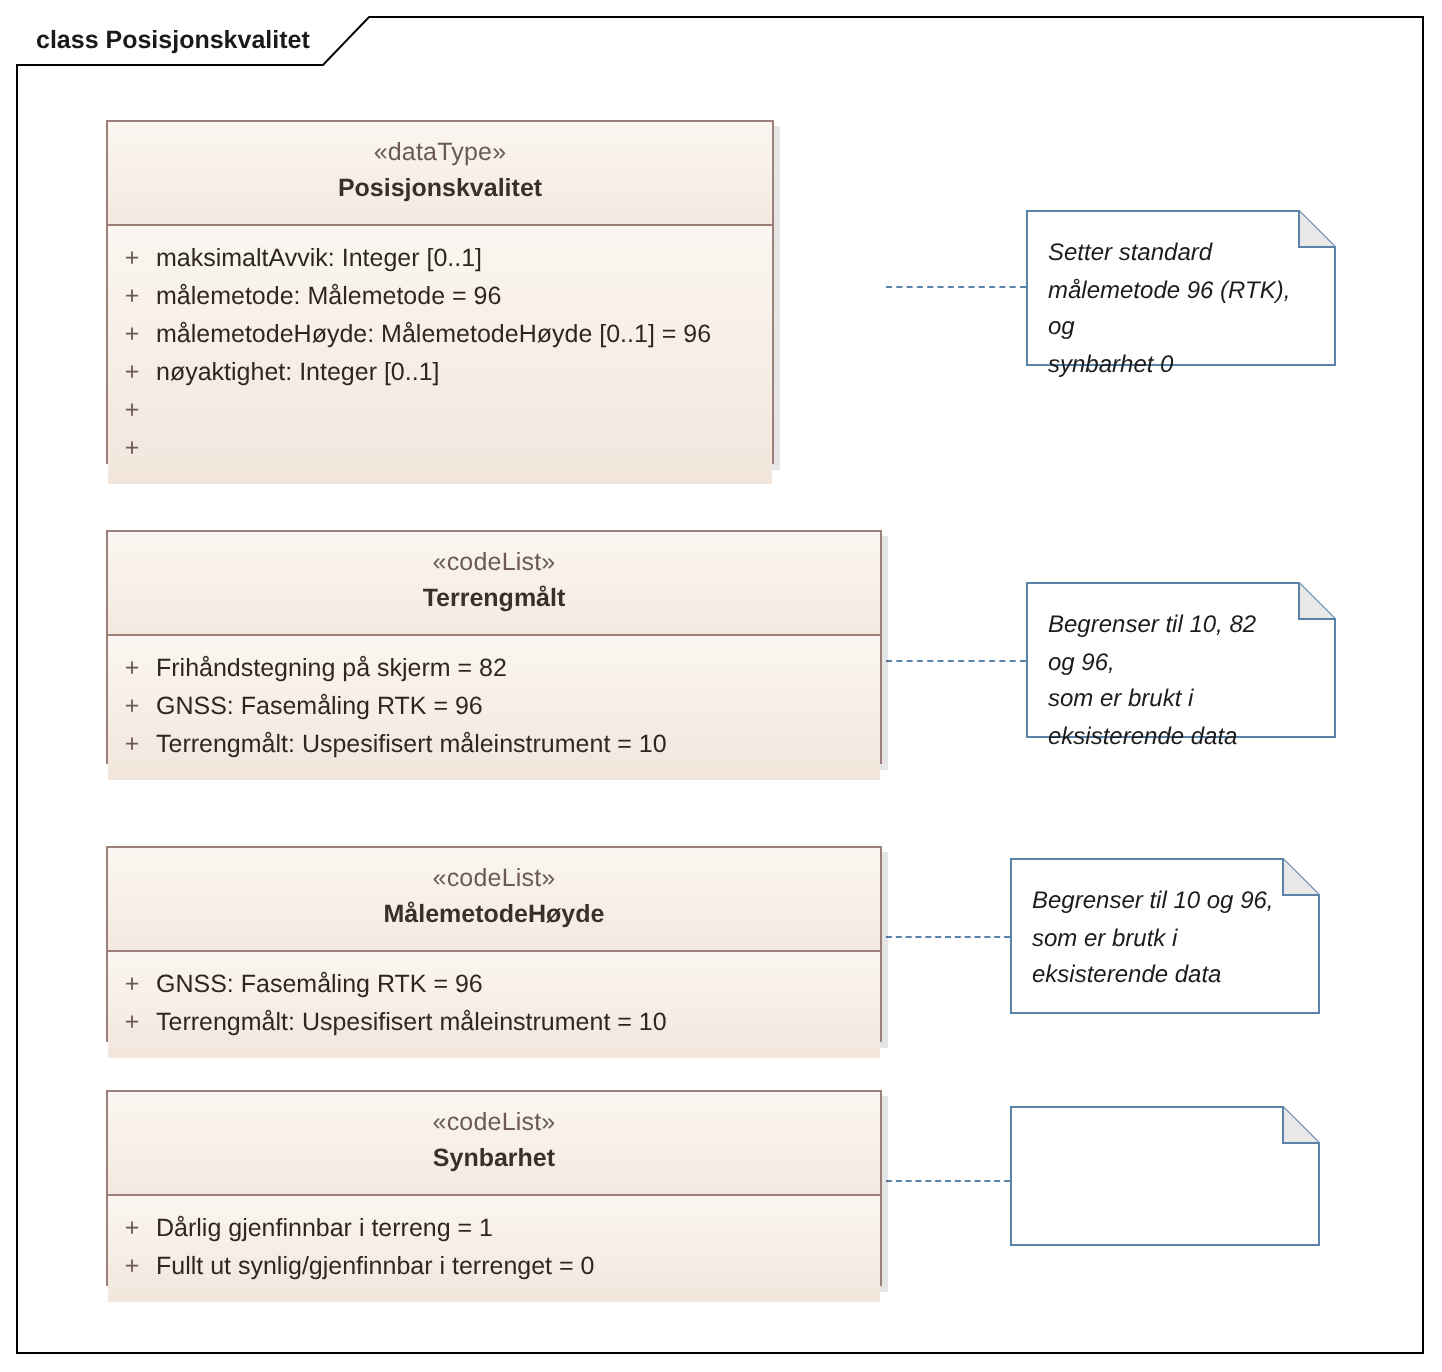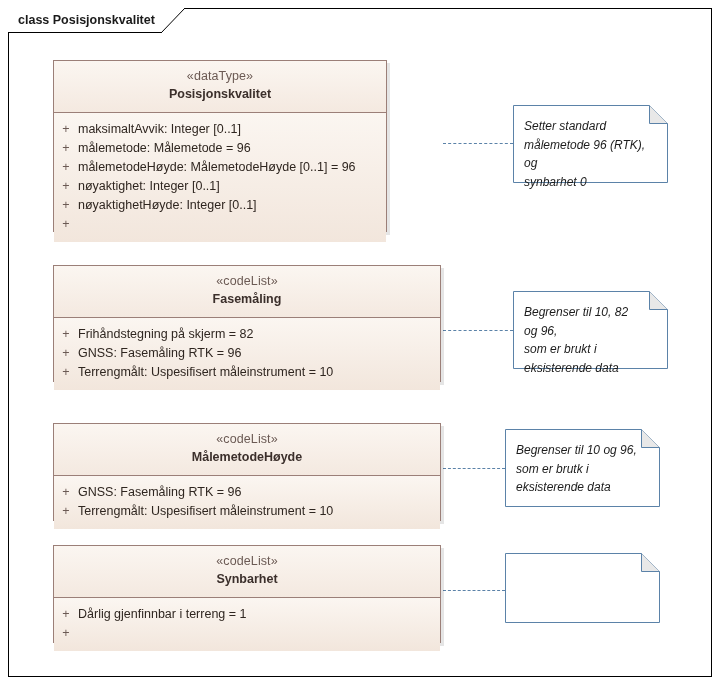--- a/index.html
+++ b/index.html
@@ -183,32 +183,31 @@
       <div class="attr-row">
         <span class="attr-vis">+</span>
         <span class="attr-text">målemetodeHøyde: MålemetodeHøyde [0..1] = 96</span>
       </div>
       <div class="attr-row">
         <span class="attr-vis">+</span>
         <span class="attr-text">nøyaktighet: Integer [0..1]</span>
       </div>
       <div class="attr-row">
         <span class="attr-vis">+</span>
-        <span class="attr-text">nøyaktighetHøyde: Integer [0..1]</span>
       </div>
       <div class="attr-row">
         <span class="attr-vis">+</span>
       </div>
     </div>
   </div>
 
   <div class="uml-class" style="left:53px; top:265px; width:388px; height:117px;">
     <div class="uml-head">
       <div class="uml-stereotype">«codeList»</div>
-      <div class="uml-name">Fasemåling</div>
+      <div class="uml-name">Terrengmålt</div>
     </div>
     <div class="uml-body">
       <div class="attr-row">
         <span class="attr-vis">+</span>
         <span class="attr-text">Frihåndstegning på skjerm = 82</span>
       </div>
       <div class="attr-row">
         <span class="attr-vis">+</span>
         <span class="attr-text">GNSS: Fasemåling RTK = 96</span>
       </div>
@@ -241,20 +240,21 @@
       <div class="uml-stereotype">«codeList»</div>
       <div class="uml-name">Synbarhet</div>
     </div>
     <div class="uml-body">
       <div class="attr-row">
         <span class="attr-vis">+</span>
         <span class="attr-text">Dårlig gjenfinnbar i terreng = 1</span>
       </div>
       <div class="attr-row">
         <span class="attr-vis">+</span>
+        <span class="attr-text">Fullt ut synlig/gjenfinnbar i terrenget = 0</span>
       </div>
     </div>
   </div>
 
   <div class="note" style="left:513px; top:105px; width:155px; height:78px;">
     <svg class="note-shape" width="155" height="78" viewBox="0 0 155 78">
       <path d="M0.5 0.5 L136.5 0.5 L154.5 18.5 L154.5 77.5 L0.5 77.5 Z" fill="#ffffff" stroke="#5b82a8" stroke-width="1"></path>
       <path d="M136.5 0.5 L136.5 18.5 L154.5 18.5" fill="#e8e8e8" stroke="#5b82a8" stroke-width="1"></path>
     </svg>
     <div class="note-text">Setter standard

